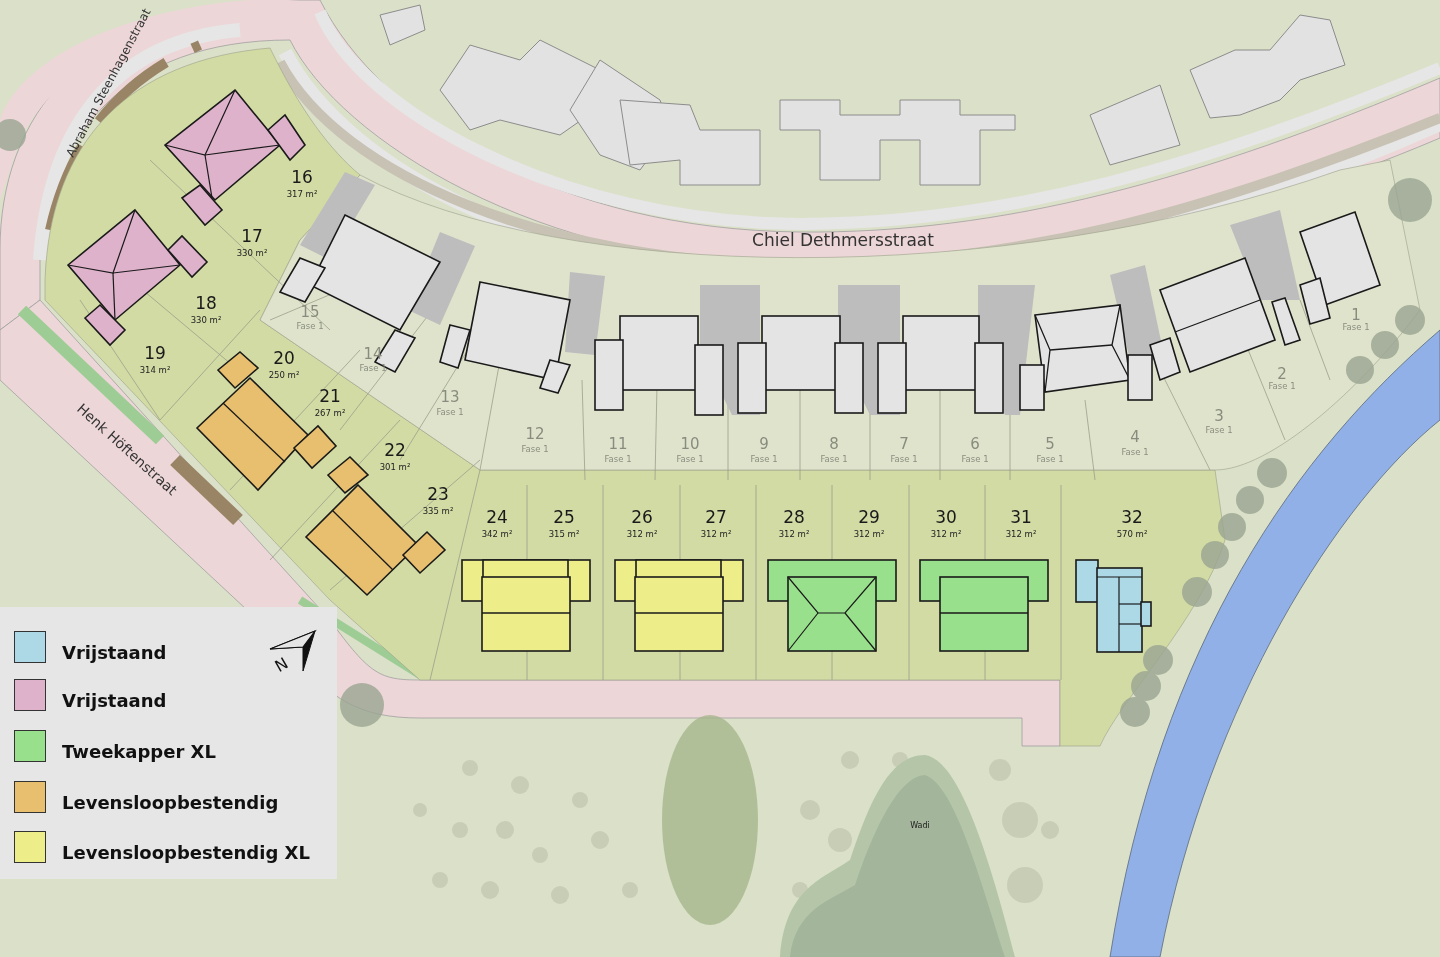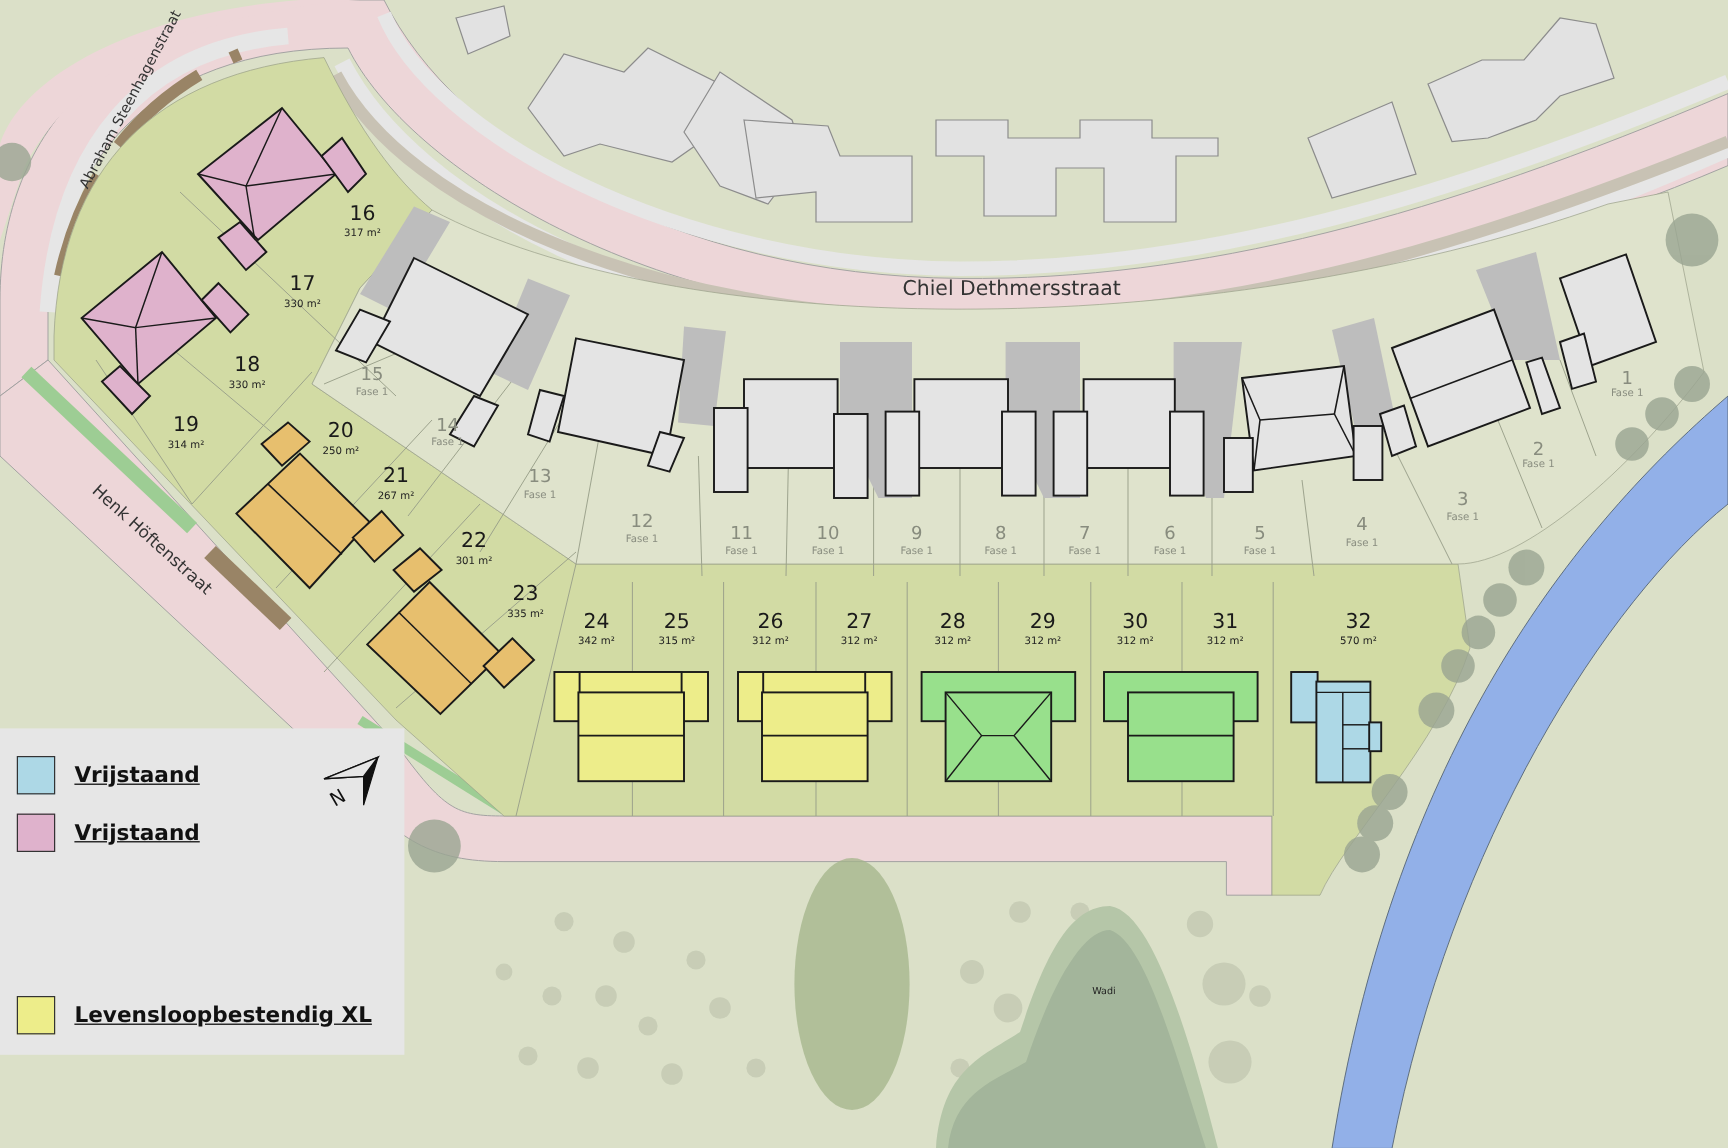--- a/index.html
+++ b/index.html
@@ -8,21 +8,21 @@
   .plot-num { font-family:"DejaVu Sans", sans-serif; font-size:17px; fill:#1a1a1a; text-anchor:middle; }
   .plot-num.f1 { fill:#888c7e; font-size:15px; }
   .plot-area { font-family:"DejaVu Sans", sans-serif; font-size:8.5px; fill:#222; text-anchor:middle; }
   .plot-fase { font-family:"DejaVu Sans", sans-serif; font-size:8.5px; fill:#8a8e80; text-anchor:middle; }
   .street { font-family:"DejaVu Sans", sans-serif; fill:#333; }
   .bld { stroke:#1a1a1a; stroke-width:1.6; }
   .bld-grey { fill:#e4e4e4; }
   .exist { fill:#e2e2e2; stroke:#8c8c8c; stroke-width:1; }
   .plotline { stroke:#9aa08a; stroke-width:0.8; fill:none; }
   .legend { position:absolute; left:0; top:607px; width:337px; height:272px; background:#e6e6e6; }
-  .legend-item { position:absolute; left:14px; height:34px; display:flex; align-items:center;text-decoration:underline; }
+  .legend-item { position:absolute; left:14px; height:34px; display:flex; align-items:flex-end; }
   .swatch { width:32px; height:32px; border:1.5px solid #333; box-sizing:border-box; }
   .legend-label { margin-left:16px; font-family:"DejaVu Sans", sans-serif; font-weight:bold; font-size:18px; color:#111; white-space:nowrap; }
   .compass { position:absolute; left:265px; top:22px; width:55px; height:50px; }
 </style>
 </head>
 <body>
 
 <svg id="map" viewBox="0 0 1440 957" xmlns="http://www.w3.org/2000/svg">
 
   <rect x="0" y="0" width="1440" height="957" fill="#dbe0c8"></rect>
@@ -382,20 +382,28 @@
 
 <div class="legend">
   <div class="legend-item" style="top:22px">
     <div class="swatch" style="background:#add8e6"></div>
     <span class="legend-label">Vrijstaand</span>
   </div>
   <div class="legend-item" style="top:70px">
     <div class="swatch" style="background:#dfb2cc"></div>
     <span class="legend-label">Vrijstaand</span>
   </div>
+  <div class="legend-item" style="top:121px">
+    <div class="swatch" style="background:#98e08c"></div>
+    <span class="legend-label">Tweekapper XL</span>
+  </div>
+  <div class="legend-item" style="top:172px">
+    <div class="swatch" style="background:#e7bf6e"></div>
+    <span class="legend-label">Levensloopbestendig</span>
+  </div>
   <div class="legend-item" style="top:222px">
     <div class="swatch" style="background:#eded8a"></div>
     <span class="legend-label">Levensloopbestendig XL</span>
   </div>
   <svg class="compass" viewBox="0 0 55 50">
     <polygon points="5,20 50,2 38,42 38,18" fill="#111" stroke="#111" stroke-width="1"></polygon>
     <polygon points="5,20 50,2 38,18" fill="#e6e6e6" stroke="#111" stroke-width="1.2"></polygon>
     <text x="12" y="44" font-family="DejaVu Sans, sans-serif" font-size="16" fill="#111" transform="rotate(-30 12 40)">N</text>
   </svg>
 </div>

